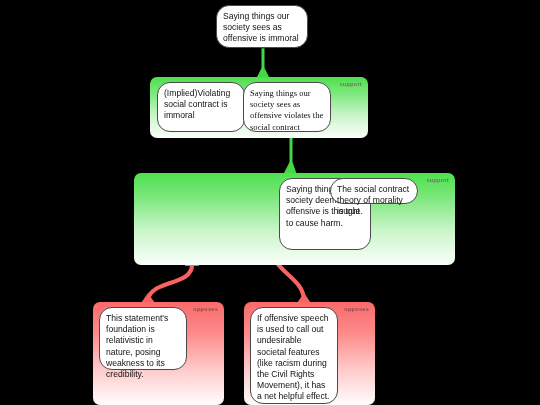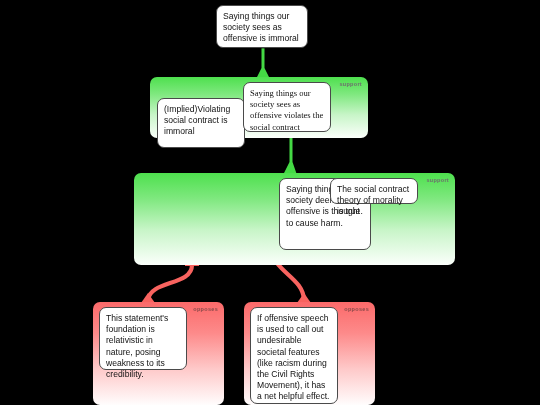--- a/index.html
+++ b/index.html
@@ -40,21 +40,21 @@
     user-select: none;
   }
   .group.opposes .group-badge { color: #8a4a4a; }
 
   
   .node {
     position: absolute;
     box-sizing: border-box;
     background: #ffffff;
     border: 1px solid #4a4a4a;
-    border-radius: 7px;
+    border-radius: 13px;
     padding: 5px 6px 4px 6px;
     font-size: 8.6px;
     line-height: 11.2px;
     color: #111111;
   }
   .node.root {
     box-shadow: 1px 1px 0 rgba(0,0,0,.35);
   }
 
   
@@ -87,21 +87,21 @@
     <rect x="264" y="243" width="14" height="3" fill="#f8635f"></rect>
   </svg>
 
   <div class="node root" style="left:216px; top:5px; width:92px; height:43px;">
     <span>Saying things our society sees as offensive is immoral</span>
   </div>
 
   <div class="group support" style="left:150px; top:77px; width:218px; height:61px;">
     <span class="group-badge">support</span>
   </div>
-  <div class="node" style="left:157px; top:82px; width:88px; height:50px;margin-top:16px;">
+  <div class="node" style="left:157px; top:82px; width:88px; height:50px;">
     <span>(Implied)Violating social contract is immoral</span>
   </div>
   <div class="node" style="left:243px; top:82px; width:88px; height:50px;font-family:Liberation Serif, serif;">
     <span>Saying things our society sees as offensive violates the social contract</span>
   </div>
 
   <div class="group support" style="left:134px; top:173px; width:321px; height:92px;">
     <span class="group-badge">support</span>
   </div>
   <div class="node" style="left:235px; top:178px; width:92px; height:72px;margin-left:44px;">

